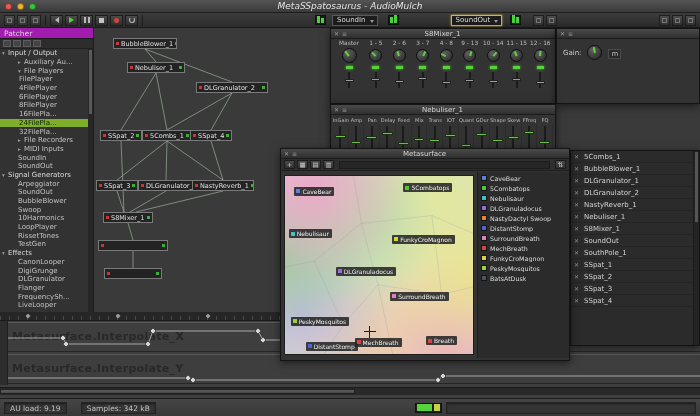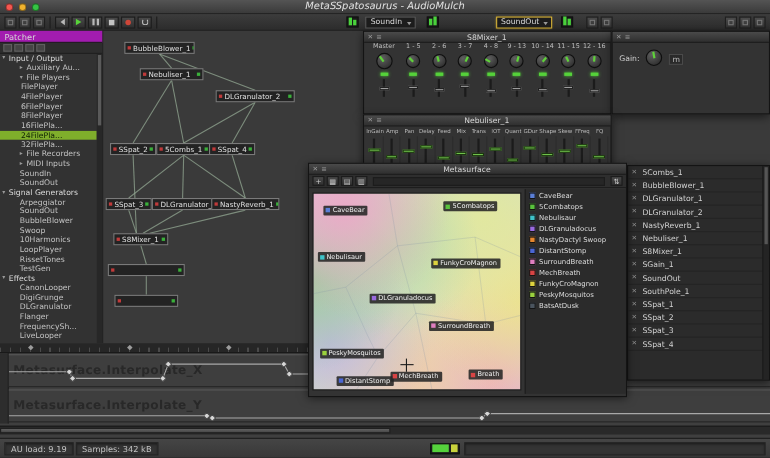--- a/index.html
+++ b/index.html
@@ -152,21 +152,21 @@
   .laneX{top:10px;} .laneY{top:42px;}
   .lane-label{position:absolute;left:4px;top:7px;font-size:11px;font-weight:bold;color:#232323;opacity:.8;letter-spacing:.3px;}
   .lsvg{position:absolute;left:0;top:0;}
   .hscroll{position:absolute;left:0;right:0;top:75px;height:8px;background:#292929;border-top:1px solid #1a1a1a;}
   .hthumb{position:absolute;left:0;top:1px;height:5px;width:355px;background:linear-gradient(#606060,#474747);border:1px solid #202020;}
 
   
   .statusbar{position:absolute;left:0;bottom:0;right:0;height:18px;background:linear-gradient(#454545,#383838);
              border-top:1px solid #1d1d1d;display:flex;align-items:center;padding:0 4px;}
   .sbi{height:12px;line-height:11px;background:#343434;border:1px solid #242424;box-shadow:inset 0 1px 2px rgba(0,0,0,.45);
-       padding:0 5px;font-size:7.5px;color:#c2c2c2;margin-right:2px;white-space:nowrap;}
+       padding:0 5px;font-size:7.5px;color:#c2c2c2;margin-right:14px;white-space:nowrap;}
   .sbmeter{display:flex;align-items:center;gap:2px;height:10px;background:#1d1d1d;border:1px solid #111;
            padding:1px;margin-left:245px;}
   .seg{height:7px;} .seg.g{width:15px;background:#55d23c;} .seg.y{width:6px;background:#c8d23c;}
   .sbfill{flex:1;height:12px;background:#343434;border:1px solid #242424;box-shadow:inset 0 1px 2px rgba(0,0,0,.45);margin-left:4px;}
 </style>
 </head>
 <body>
 
 <div class="app">
 
@@ -685,24 +685,20 @@
     <div class="crow">
         <span class="cx">✕</span>
         <span class="cname">Nebuliser_1</span>
       </div>
     <div class="crow">
         <span class="cx">✕</span>
         <span class="cname">S8Mixer_1</span>
       </div>
     <div class="crow">
         <span class="cx">✕</span>
-        <span class="cname">SGain_1</span>
-      </div>
-    <div class="crow">
-        <span class="cx">✕</span>
         <span class="cname">SoundOut</span>
       </div>
     <div class="crow">
         <span class="cx">✕</span>
         <span class="cname">SouthPole_1</span>
       </div>
     <div class="crow">
         <span class="cx">✕</span>
         <span class="cname">SSpat_1</span>
       </div>

